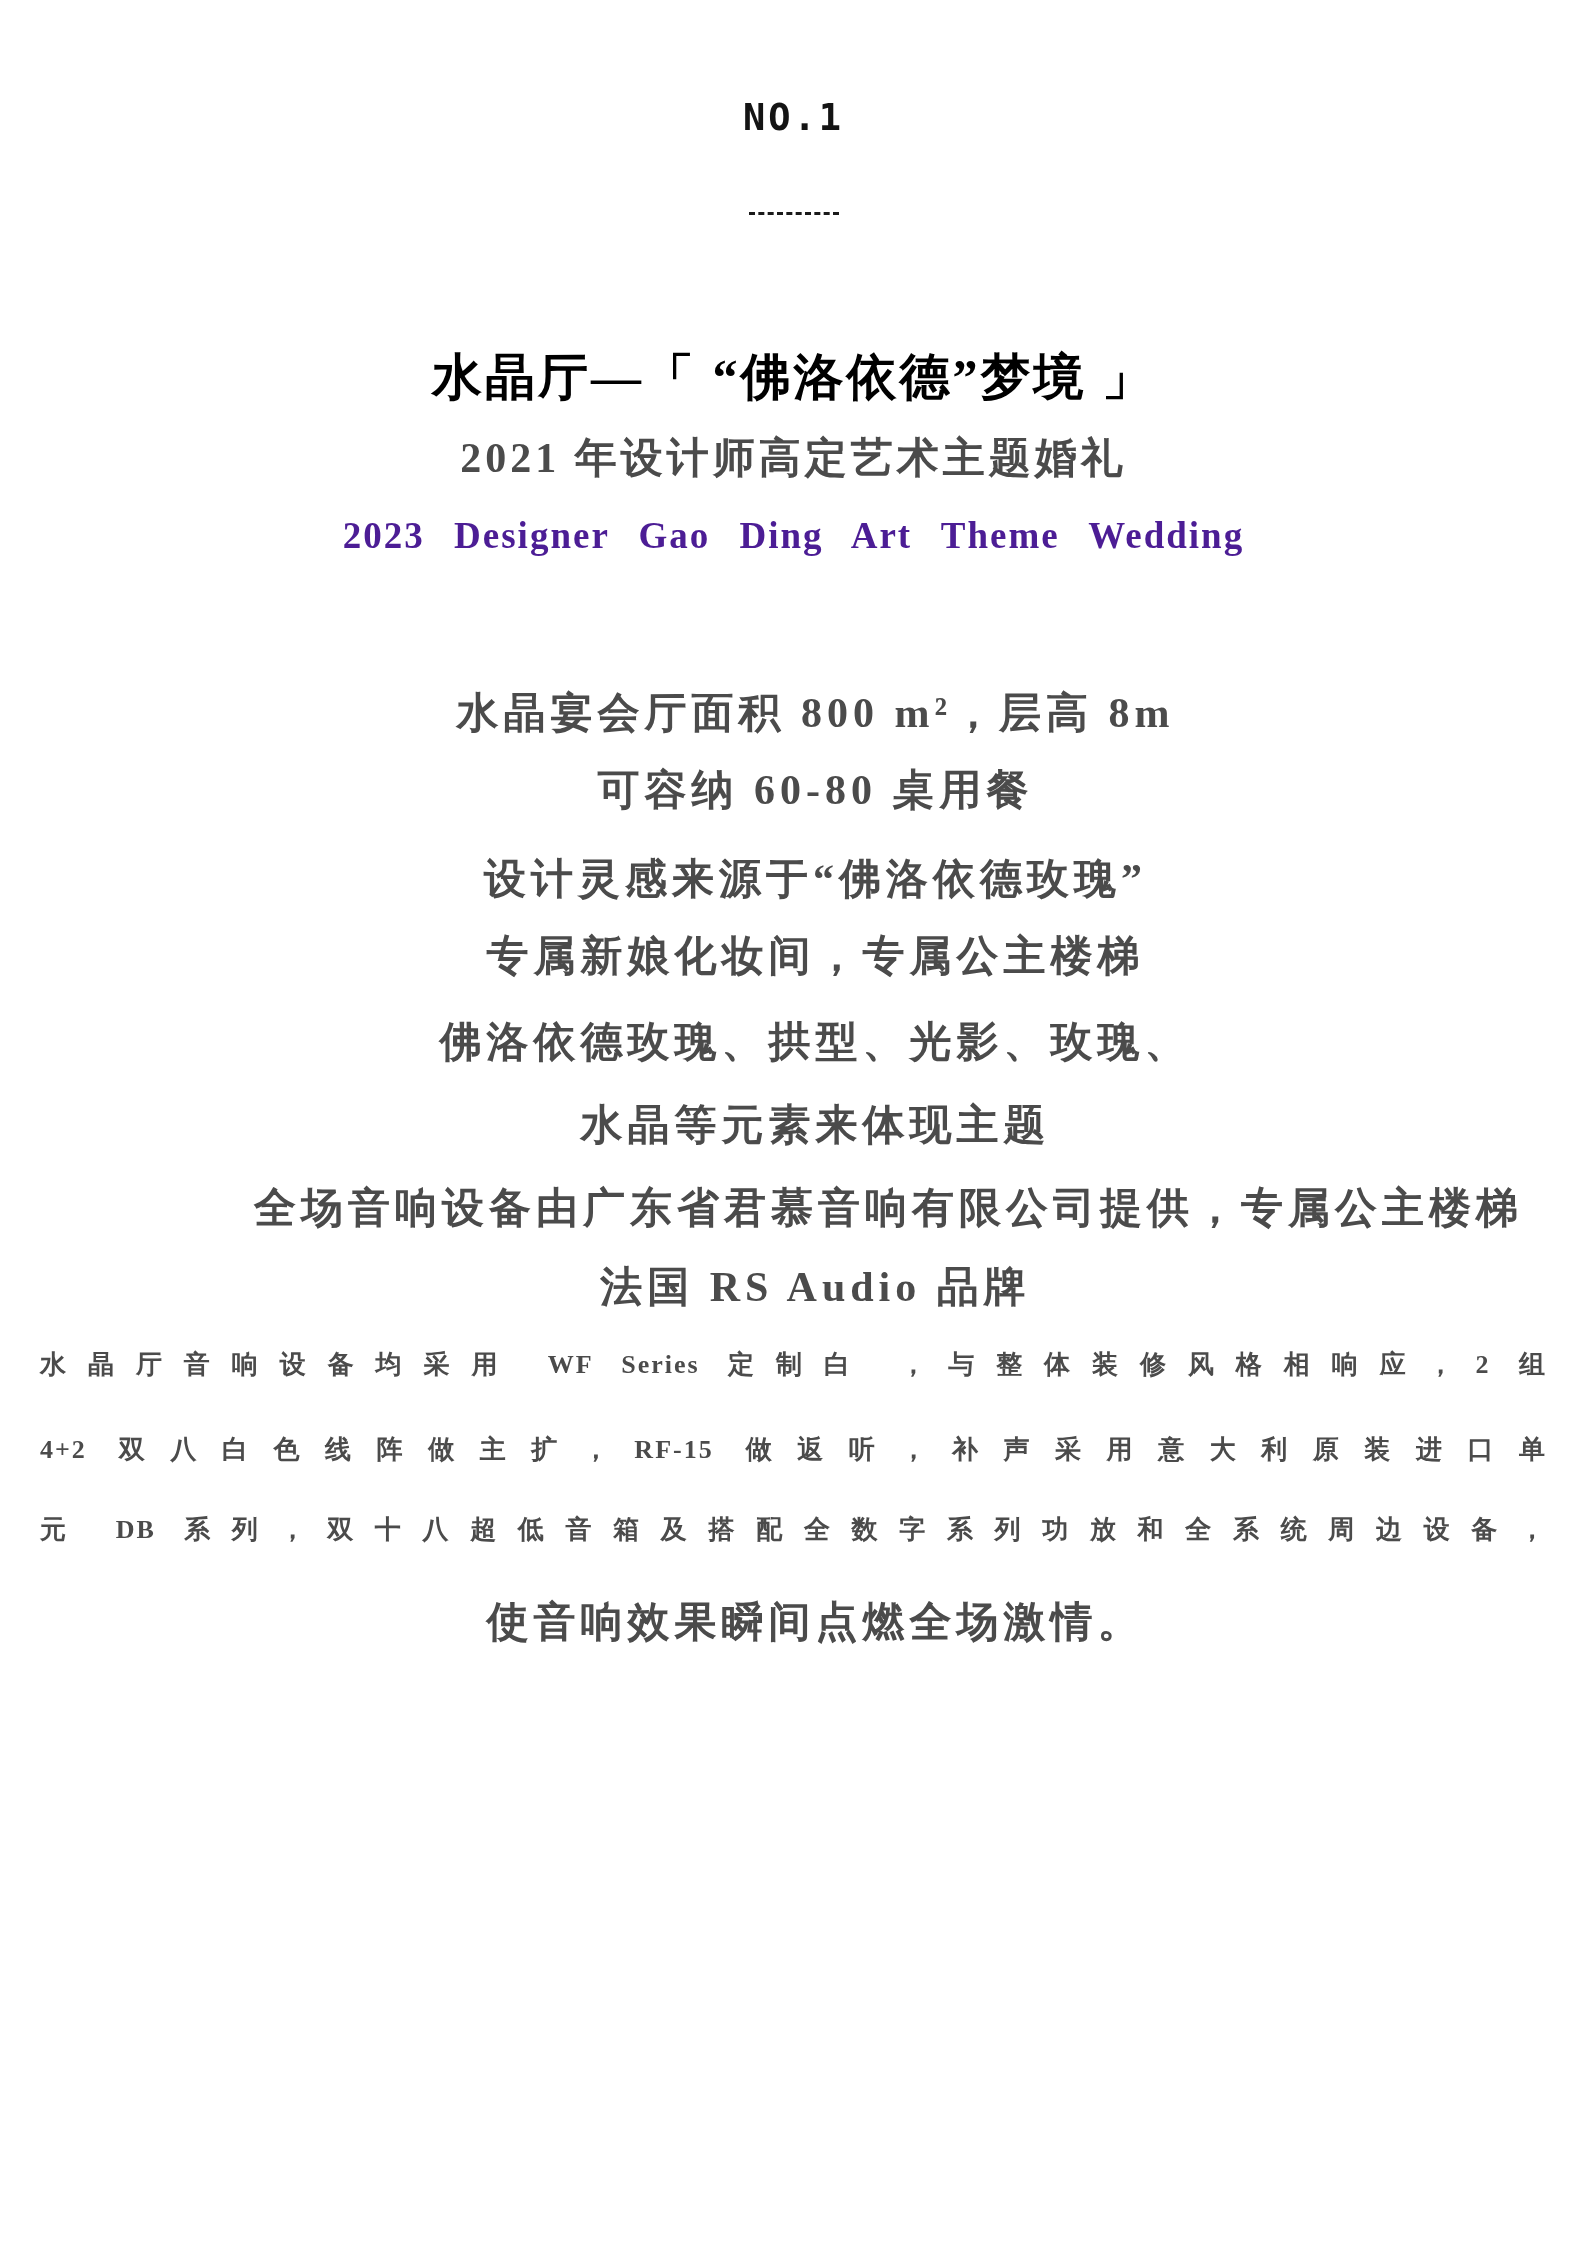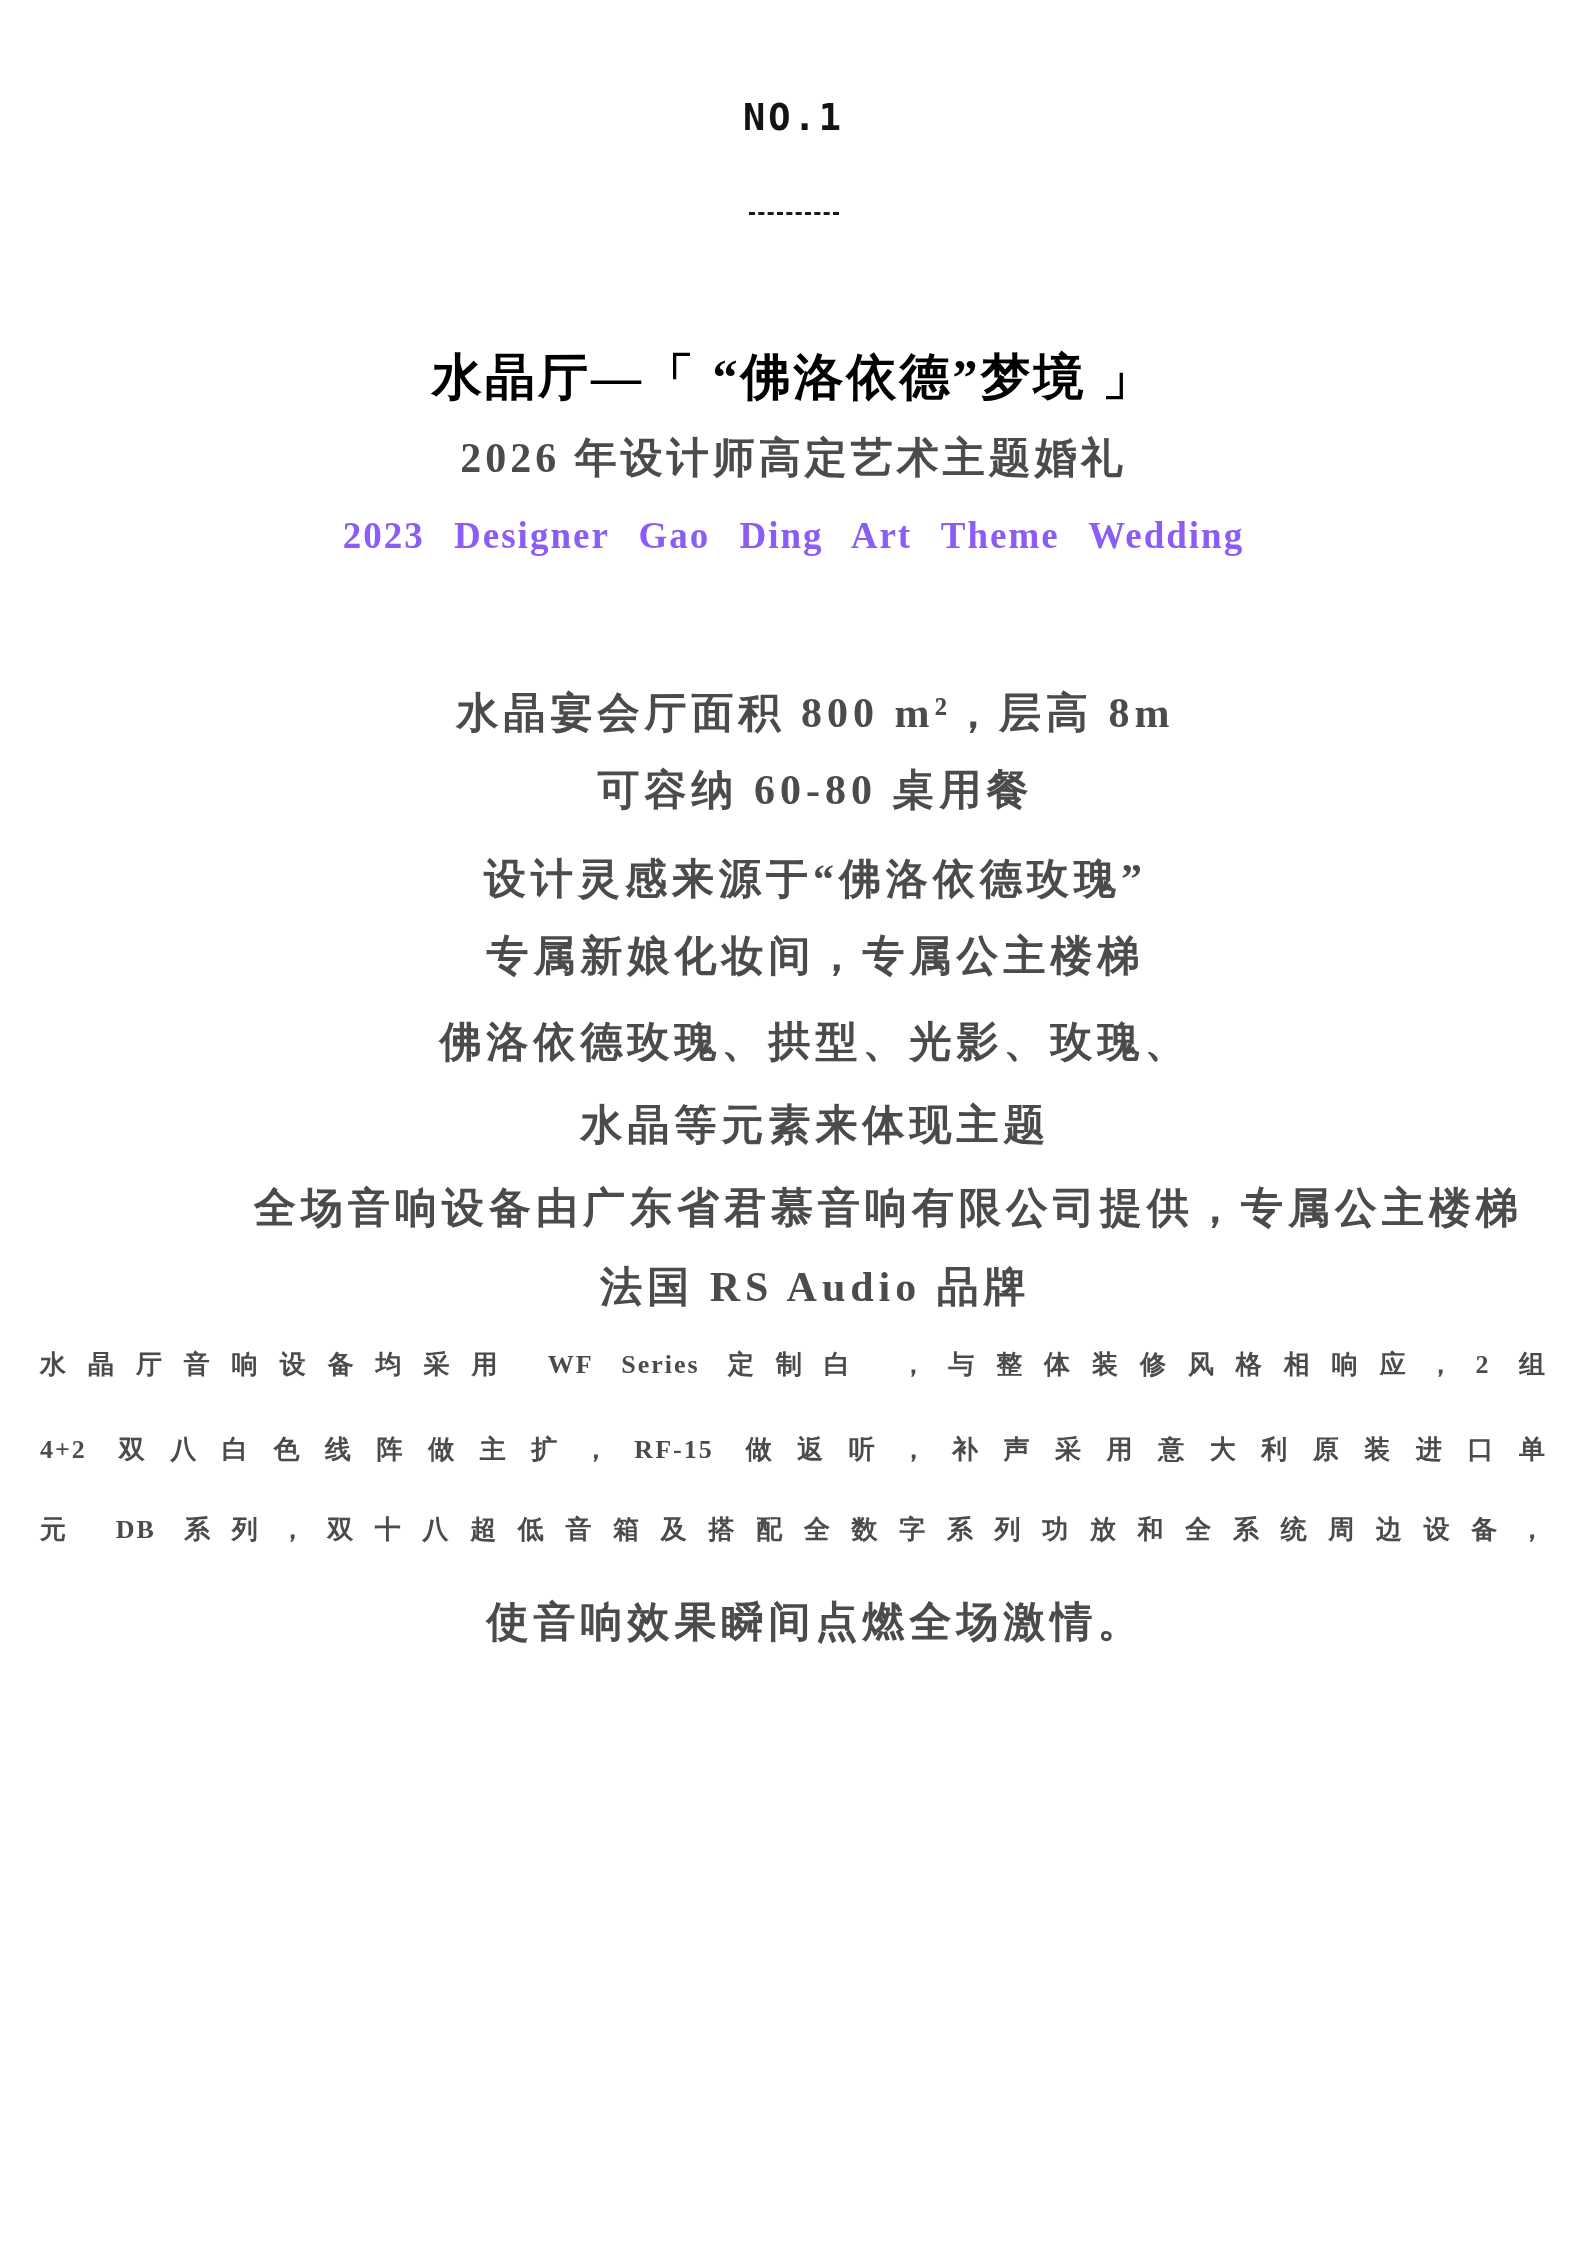--- a/index.html
+++ b/index.html
@@ -53,21 +53,21 @@
     top: 430px;
     font-size: 42px;
     font-weight: 600;
     color: #4b4b4b;
     letter-spacing: 4px;
   }
   .sub-en {
     top: 514px;
     font-size: 37px;
     font-weight: 600;
-    color: #8b5cf6;
+    color: #4c1d95;
     letter-spacing: 2px;
     word-spacing: 18px;
   }
   .bline {
     position: absolute;
     font-size: 42px;
     font-weight: 600;
     color: #4b4b4b;
     letter-spacing: 5px;
   }
@@ -97,21 +97,21 @@
 <body>
 
 <div class="page">
 
   <div class="abs center page-num">NO.1</div>
 
   <div class="divider"></div>
 
   <h1 class="abs center doc-title">水晶厅—「 “佛洛依德”梦境 」</h1>
 
-  <div class="abs center sub-cn">2026 年设计师高定艺术主题婚礼</div>
+  <div class="abs center sub-cn">2021 年设计师高定艺术主题婚礼</div>
 
   <div class="abs center sub-en">2023 Designer Gao Ding Art Theme Wedding</div>
 
   <div class="bline center" style="top:685px">水晶宴会厅面积 800 m²，层高 8m</div>
 
   <div class="bline center" style="top:762px">可容纳 60-80 桌用餐</div>
 
   <div class="bline center" style="top:851px">设计灵感来源于“佛洛依德玫瑰”</div>
 
   <div class="bline center" style="top:928px">专属新娘化妆间，专属公主楼梯</div>

